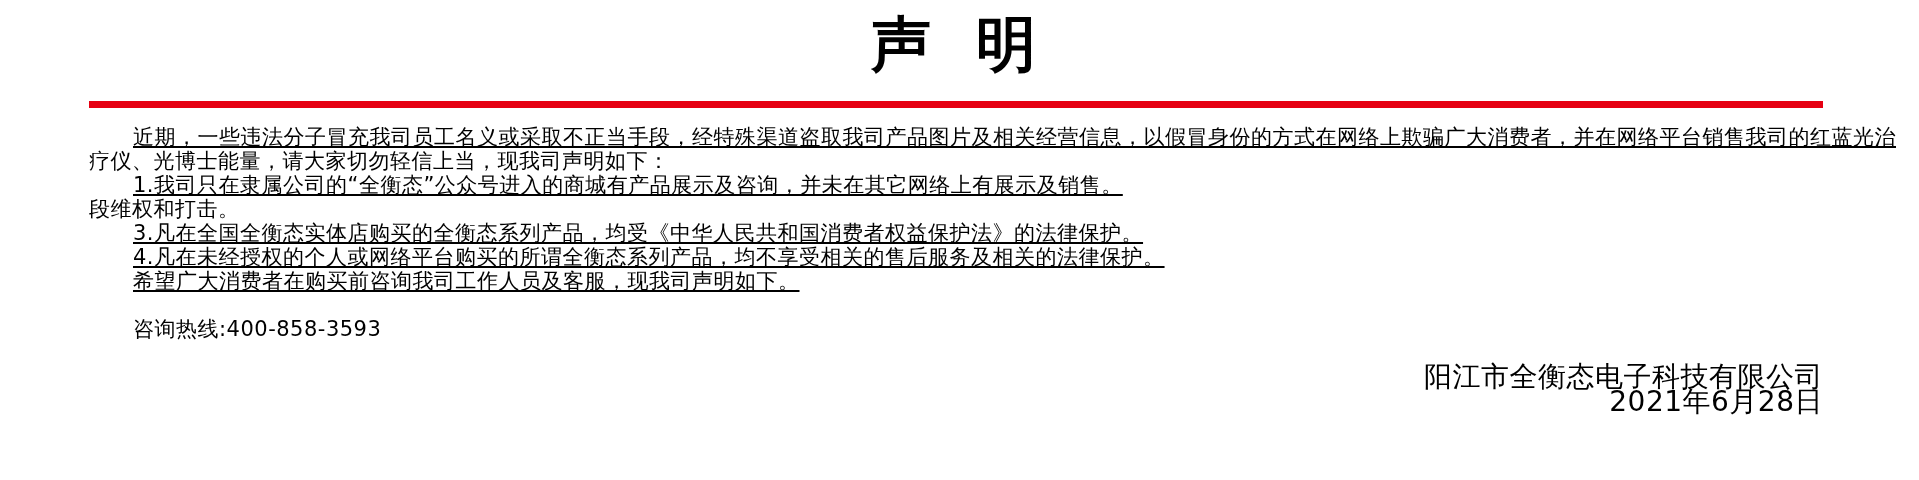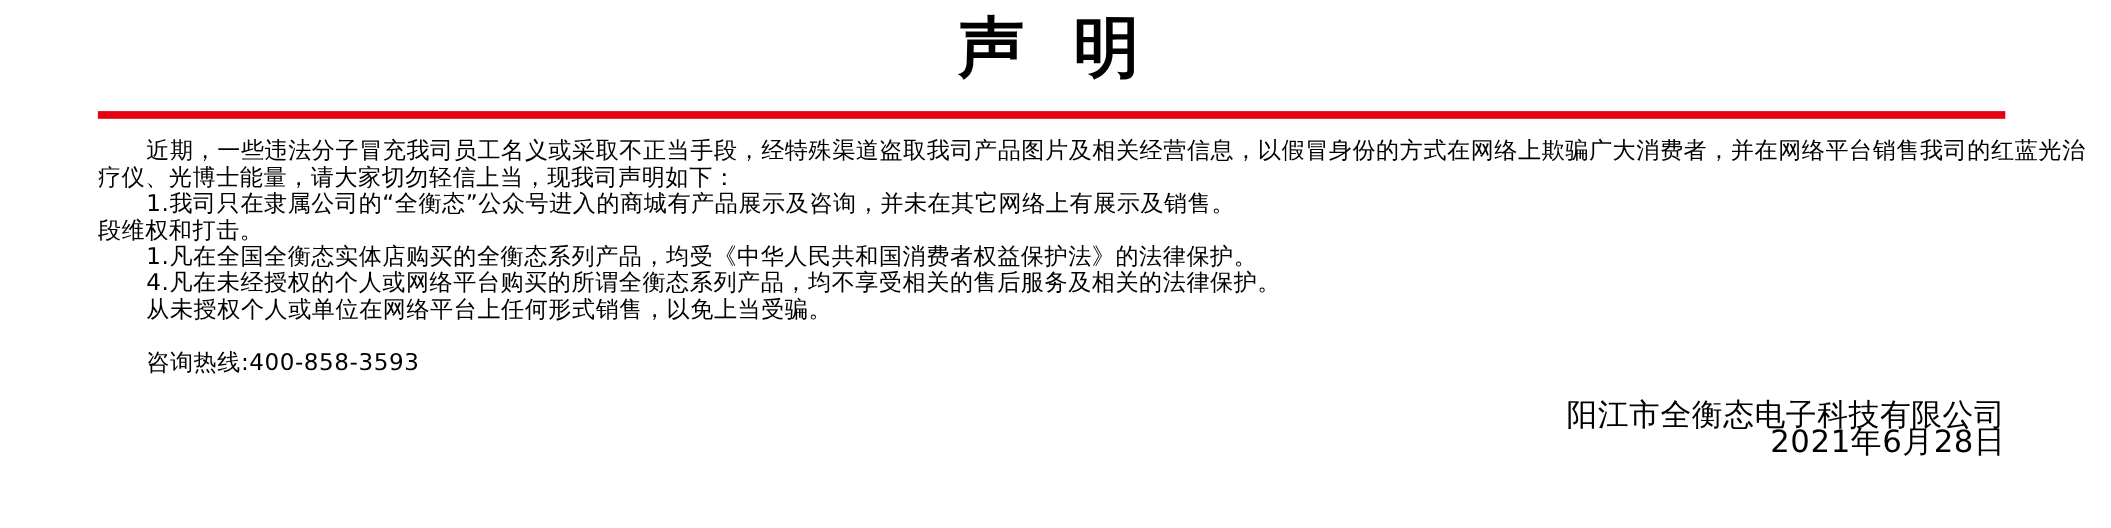--- a/index.html
+++ b/index.html
@@ -26,21 +26,21 @@
     margin: 21px 96px 0 89px;
     background: #e60012;
   }
   .content {
     margin: 17px 96px 0 89px;
     font-size: 21px;
     line-height: 24px;
     letter-spacing: 0.5px;
   }
   .line { white-space: nowrap; }
-  .indent { text-indent: 44px; }
+  .indent { text-indent: 44px; text-decoration: underline; }
   .closing { margin-top: 24px; }
   .closing .line { text-indent: 44px; }
   .signature {
     margin-top: 23px;
     text-align: right;
     font-size: 28px;
     line-height: 25px;
   }
 </style>
 </head>
@@ -50,23 +50,23 @@
 
   <h1 class="title">声 明</h1>
 
   <div class="divider" style="background: rgb(230, 0, 18);"></div>
 
   <div class="content">
     <div class="line indent">近期，一些违法分子冒充我司员工名义或采取不正当手段，经特殊渠道盗取我司产品图片及相关经营信息，以假冒身份的方式在网络上欺骗广大消费者，并在网络平台销售我司的红蓝光治</div>
     <div class="line">疗仪、光博士能量，请大家切勿轻信上当，现我司声明如下：</div>
     <div class="line indent">1.我司只在隶属公司的“全衡态”公众号进入的商城有产品展示及咨询，并未在其它网络上有展示及销售。</div>
     <div class="line">段维权和打击。</div>
-    <div class="line indent">1.凡在全国全衡态实体店购买的全衡态系列产品，均受《中华人民共和国消费者权益保护法》的法律保护。</div>
+    <div class="line indent">3.凡在全国全衡态实体店购买的全衡态系列产品，均受《中华人民共和国消费者权益保护法》的法律保护。</div>
     <div class="line indent">4.凡在未经授权的个人或网络平台购买的所谓全衡态系列产品，均不享受相关的售后服务及相关的法律保护。</div>
-    <div class="line indent">从未授权个人或单位在网络平台上任何形式销售，以免上当受骗。</div>
+    <div class="line indent">希望广大消费者在购买前咨询我司工作人员及客服，现我司声明如下。</div>
 
     <div class="closing">
       <div class="line"><span>咨询热线:</span><span>400-858-3593</span></div>
     </div>
 
     <div class="signature">
       <div>阳江市全衡态电子科技有限公司</div>
       <div>2021年6月28日</div>
     </div>
   </div>

